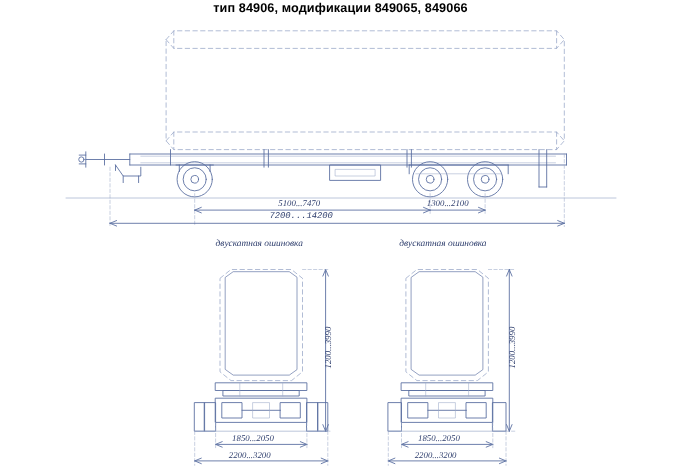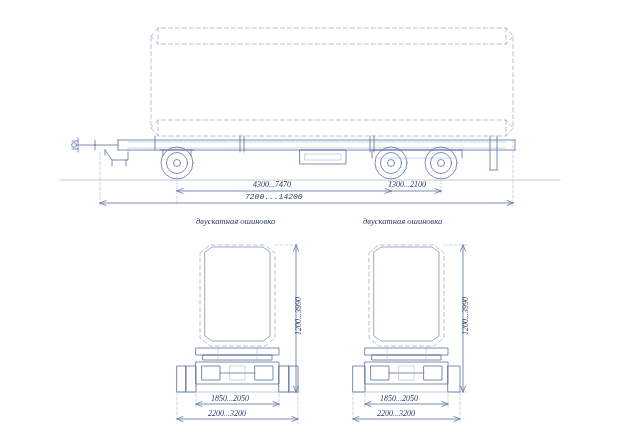--- a/index.html
+++ b/index.html
@@ -38,20 +38,21 @@
     font-size:8.5px;
     color:#2a3a6a;
     white-space:nowrap;
   }
 </style>
 </head>
 <body>
 
 <div id="root">
 
+  <div class="title">тип 84906, модификации 849065, 849066</div>
 
   <svg viewBox="0 0 619 432" xmlns="http://www.w3.org/2000/svg">
     <g fill="none" stroke="#5a6ea0" stroke-width="0.8" stroke-linecap="round" stroke-linejoin="round">
 
       <g>
 
         <g stroke="#9aa8c8" stroke-dasharray="4,3" stroke-width="0.7">
           <path d="M151 36 L158 28 L506 28 L513 36 L513 128 L506 136 L158 136 L151 128 Z"></path>
           <path d="M151 36 L158 44 L506 44 L513 36"></path>
           <path d="M151 128 L158 120 L506 120 L513 128"></path>
@@ -250,21 +251,21 @@
           <path d="M365 384 L365 408"></path>
           <path d="M448 384 L448 408"></path>
           <path d="M353 392 L353 423"></path>
           <path d="M460 392 L460 423"></path>
         </g>
       </g>
 
     </g>
   </svg>
 
-  <div class="lbl" style="left:253px;top:180px;">4300...7470</div>
+  <div class="lbl" style="left:253px;top:180px;">5100...7470</div>
   <div class="lbl" style="left:388px;top:180px;text-align:center;">1300...2100</div>
   <div class="lbl" style="left:245px;top:192px;font-family:Liberation Mono, monospace;">7200...14200</div>
 
   <div class="capt" style="left:196px;top:216px;">двускатная ошиновка</div>
   <div class="capt" style="left:363px;top:216px;">двускатная ошиновка</div>
 
   <div class="lbl rot" style="left:294px;top:335px;">1200...3990</div>
   <div class="lbl" style="left:211px;top:394px;">1850...2050</div>
   <div class="lbl" style="left:208px;top:409px;">2200...3200</div>
 

